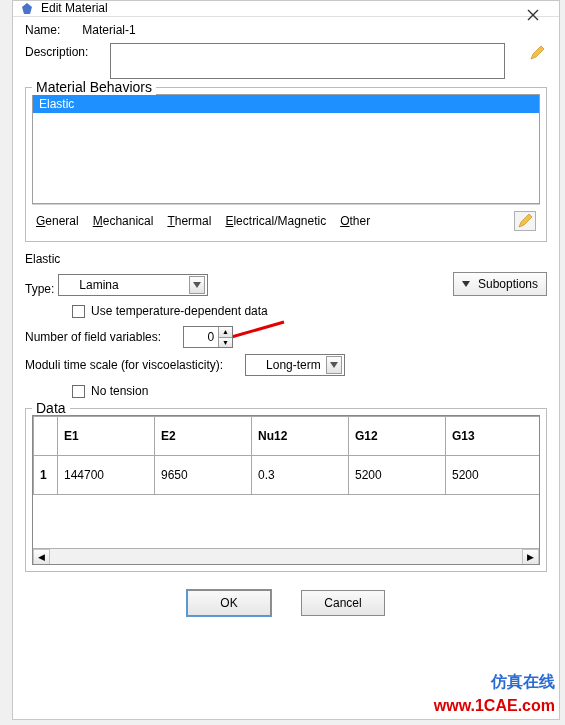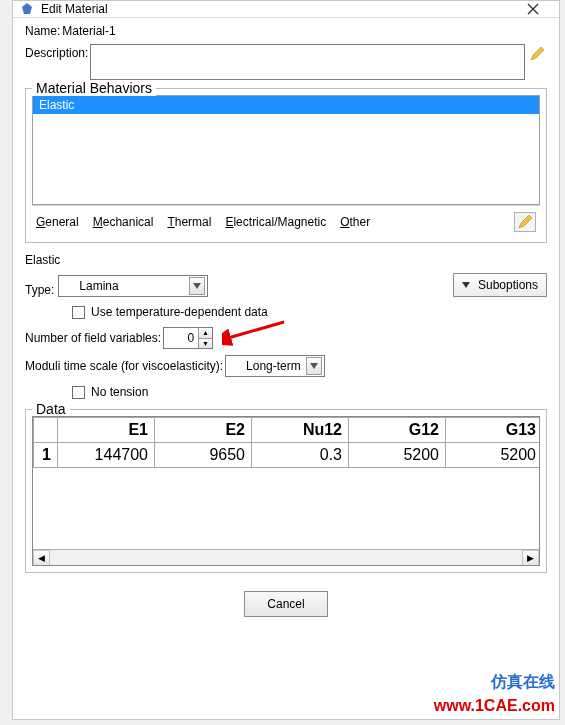--- a/index.html
+++ b/index.html
@@ -17,35 +17,34 @@
   .window {
     position: absolute;
     left: 12px; top: 0;
     width: 548px; height: 720px;
     background: #fff;
     border: 1px solid #c8c8c8;
   }
   .titlebar {
     height: 16px;
     display: flex;
-    align-items: center;
-    padding: 8px 6px;
+    padding: 0 6px;
     border-bottom: 1px solid #e0e0e0;
     background: #fff;
   }
   .titlebar .icon { width: 16px; height: 16px; margin-right: 6px; }
   .titlebar .title { flex: 1; font-size: 12px; }
   .titlebar .close {
     width: 40px; height: 28px;
     display: flex; align-items: center; justify-content: center;
     font-size: 14px;
     color: #333;
   }
   .content { padding: 6px 12px; }
-  .row { display: flex; align-items: center; margin-bottom: 6px; gap: 2px; }
+  .row { display: flex; align-items: center; margin-bottom: 6px; gap: 22px; }
   .desc-row { align-items: flex-start; }
   .desc-box {
     flex: 1;
     height: 36px;
     border: 1px solid #7a7a7a;
     background: #fff;
   }
   .pencil {
     width: 20px; height: 20px;
     display: flex; align-items: center; justify-content: center;
@@ -140,23 +139,23 @@
   .spinner .updown div:last-child { border-top:1px solid #9a9a9a; }
   .data-fieldset { margin-top:10px; padding:6px; }
   table.data {
     width: 510px;
     border-collapse: collapse;
     table-layout: fixed;
     background:#fff;
   }
   table.data th, table.data td {
     border:1px solid #a8a8a8;
-    padding:3px 6px;
-    text-align:right;
-    font-size:16px;
+    padding:12px 6px;
+    text-align:left;
+    font-size:12px;
     background:#fff;
   }
   table.data th { font-weight:bold; }
   table.data .rowhdr { width:24px; font-weight:bold; }
   .table-wrap { border:1px solid #888; height:150px; overflow:hidden; position:relative; }
   .table-inner { height:132px; overflow:hidden; }
   .hscroll {
     height:17px; border-top:1px solid #b0b0b0;
     background:#f1f1f1;
     display:flex; align-items:stretch;
@@ -336,20 +335,21 @@
         </div>
         <div class="hscroll">
           <div class="abtn">◀</div>
           <div class="track"></div>
           <div class="abtn">▶</div>
         </div>
       </div>
     </div>
 
     <div class="btnbar">
+      <div class="btn ok">OK</div>
       <div class="btn">Cancel</div>
     </div>
 
   </div>
 </div>
 
 <svg class="arrow-annot" width="70" height="30">
   <defs>
       <marker id="ah" markerWidth="8" markerHeight="8" refX="1" refY="3" orient="auto">
     <path d="M0,0 L0,6 L8,3 Z" fill="#e40000"></path>

